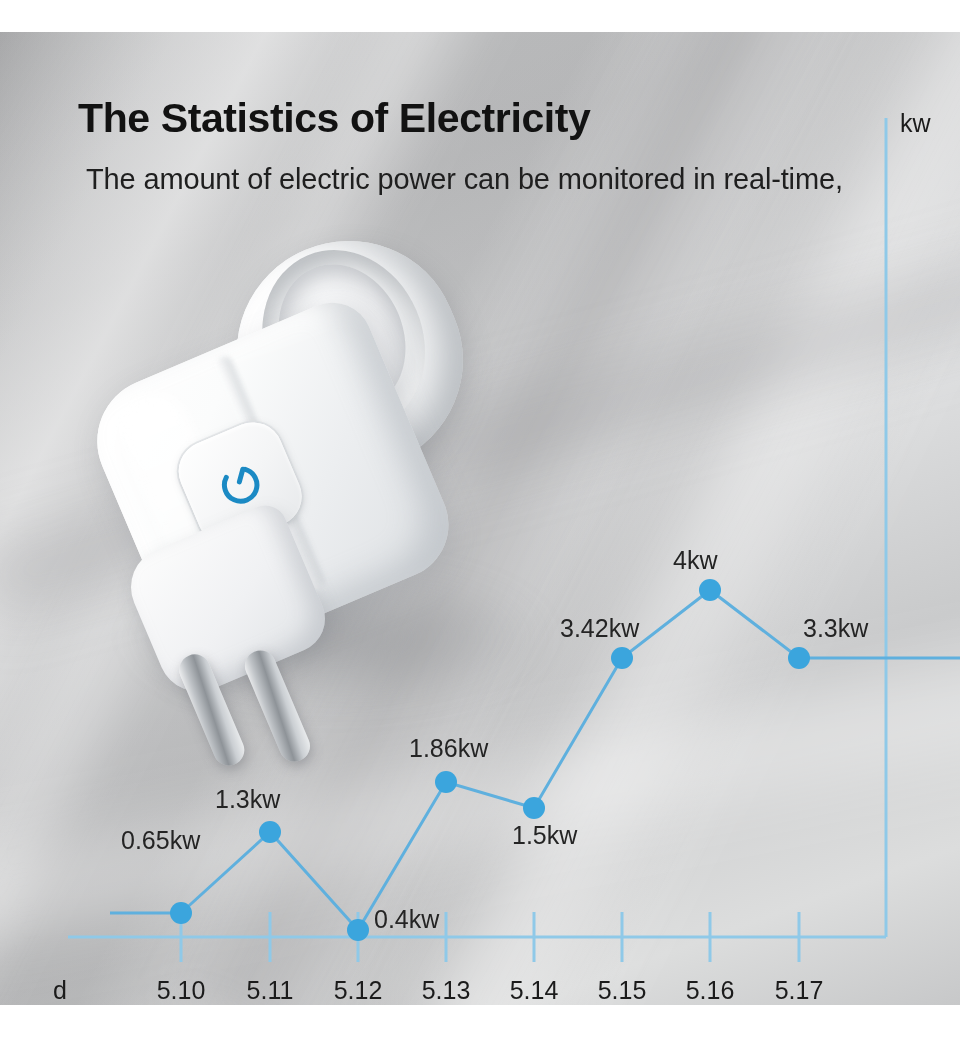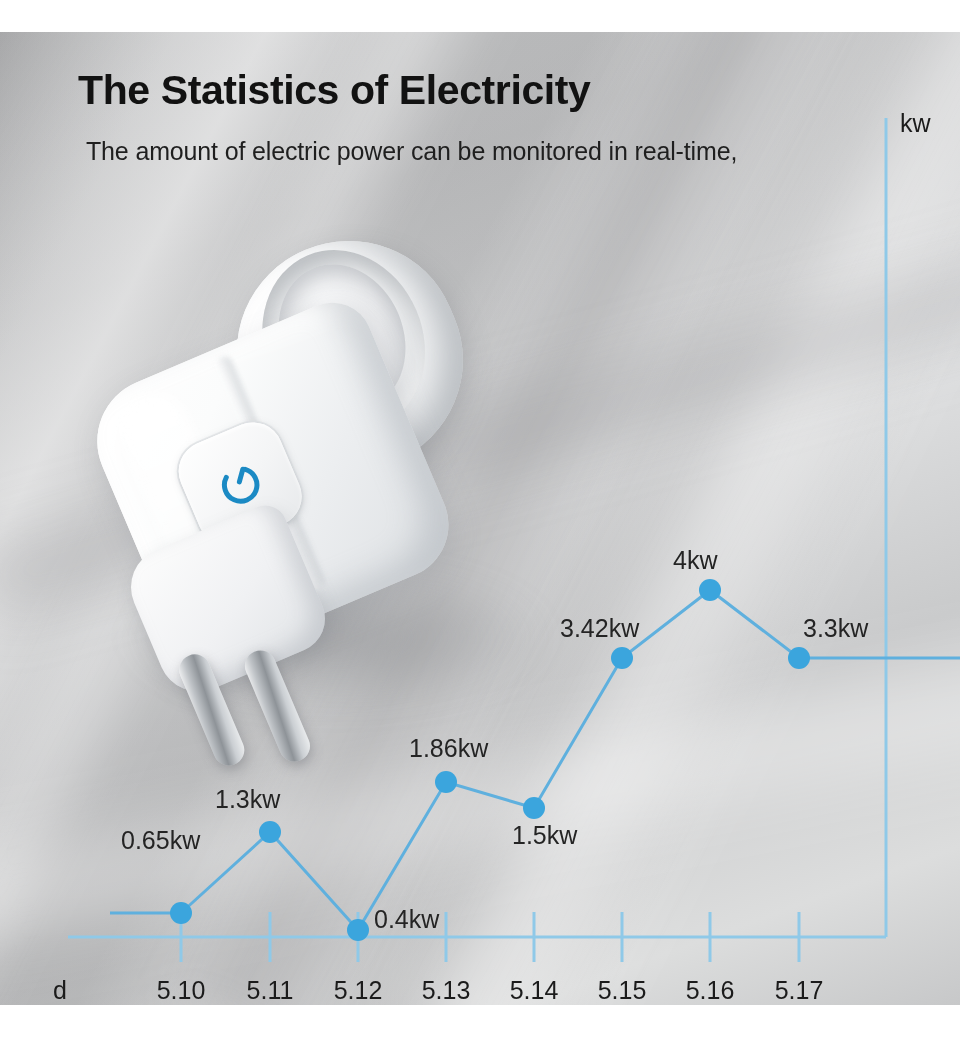--- a/index.html
+++ b/index.html
@@ -33,28 +33,28 @@
     background:linear-gradient(90deg,rgba(255,255,255,0) 0%,rgba(255,255,255,.45) 50%,rgba(255,255,255,0) 100%);
     transform:rotate(27deg);filter:blur(24px);}
   .streak.s4{left:-40px;top:340px;width:1100px;height:120px;
     background:linear-gradient(180deg,rgba(150,150,153,0) 0%,rgba(140,140,143,.30) 50%,rgba(150,150,153,0) 100%);
     transform:rotate(-16deg);filter:blur(26px);}
   .streak.s5{left:-60px;top:690px;width:1150px;height:150px;
     background:linear-gradient(180deg,rgba(255,255,255,0) 0%,rgba(255,255,255,.42) 50%,rgba(255,255,255,0) 100%);
     transform:rotate(-11deg);filter:blur(30px);}
 
   
-  .heading{position:absolute;left:78px;top:64px;width:830px;}
+  .heading{position:absolute;left:78px;top:92px;width:830px;}
   .title{
     margin:0;font-size:41px;line-height:52px;font-weight:700;
     color:#121212;letter-spacing:-.4px;
     font-family:"Liberation Sans","DejaVu Sans",sans-serif;
   }
   .subtitle{
-    margin:18px 0 0 8px;font-size:25px;line-height:34px;
+    margin:18px 0 0 8px;font-size:29px;line-height:34px;
     color:#1f1f1f;font-weight:400;letter-spacing:-.15px;max-width:790px;
     font-family:"Liberation Sans","DejaVu Sans",sans-serif;
   }
 
   
   .plug{position:absolute;left:78px;top:222px;width:540px;height:530px;}
   .plug-shadow{
     position:absolute;left:40px;top:340px;width:440px;height:150px;
     background:radial-gradient(ellipse at 50% 50%, rgba(120,122,126,.45) 0%, rgba(120,122,126,0) 68%);
     filter:blur(16px);

